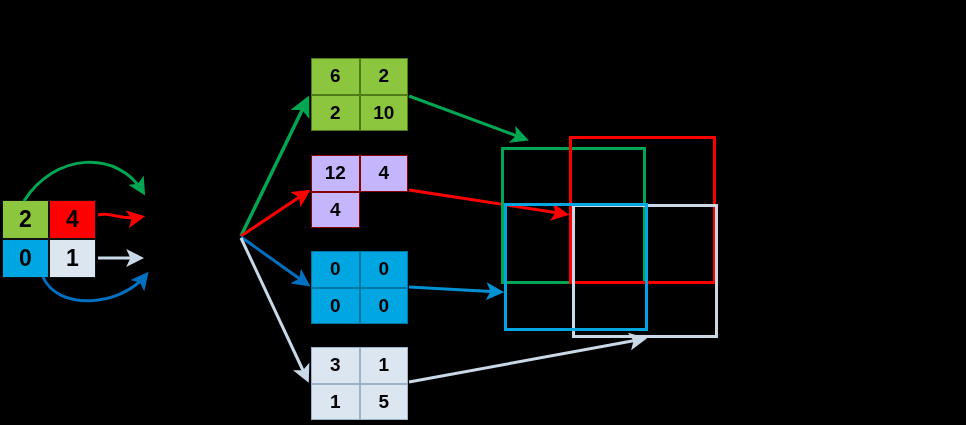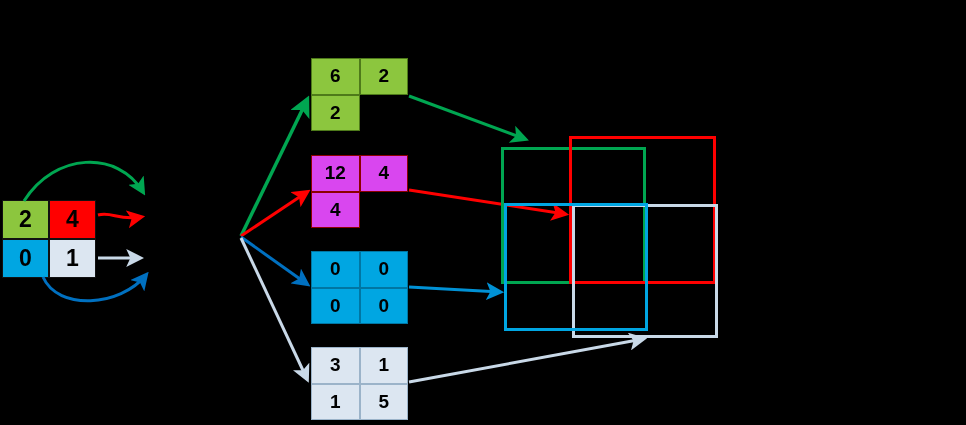--- a/index.html
+++ b/index.html
@@ -22,21 +22,21 @@
   .c-green{background:#8CC63E;}
   .c-red{background:#FF0000;}
   .c-blue{background:#00A6E2;}
   .c-white{background:#DCE6F1;}
   
   .out{width:97px;height:73px;}
   .out .cell{font-size:19px;}
   #m-green{left:311px;top:58px;}
   #m-green .cell{background:#8CC63E;border:1px solid #4e7a1a;}
   #m-red{left:311px;top:155px;}
-  #m-red .cell{background:#d946ef;border:1px solid #8c0000;text-align:center;}
+  #m-red .cell{background:#c4b5fd;border:1px solid #8c0000;text-align:center;}
   #m-blue{left:311px;top:251px;}
   #m-blue .cell{background:#00A6E2;border:1px solid #0076a3;}
   #m-white{left:311px;top:347px;}
   #m-white .cell{background:#DCE6F1;border:1px solid #9bb3c9;}
   
   .rect{position:absolute;box-sizing:border-box;background:transparent;}
   #r-green{left:501px;top:147px;width:145px;height:137px;border:3px solid #00A651;}
   #r-red{left:569px;top:136px;width:147px;height:148px;border:3px solid #FF0000;}
   #r-blue{left:504px;top:203px;width:144px;height:128px;border:3px solid #00A6E2;}
   #r-white{left:572px;top:204px;width:146px;height:134px;border:3px solid #C9D9E8;}
@@ -51,20 +51,21 @@
     <div class="cell c-green">2</div>
     <div class="cell c-red">4</div>
     <div class="cell c-blue">0</div>
     <div class="cell c-white">1</div>
   </div>
 
   <div class="matrix out" id="m-green">
     <div class="cell">6</div>
     <div class="cell">2</div>
     <div class="cell">2</div>
+    <div class="cell">10</div>
   </div>
 
   <div class="matrix out" id="m-red">
     <div class="cell">12</div>
     <div class="cell">4</div>
     <div class="cell">4</div>
   </div>
 
   <div class="matrix out" id="m-blue">
     <div class="cell">0</div>

